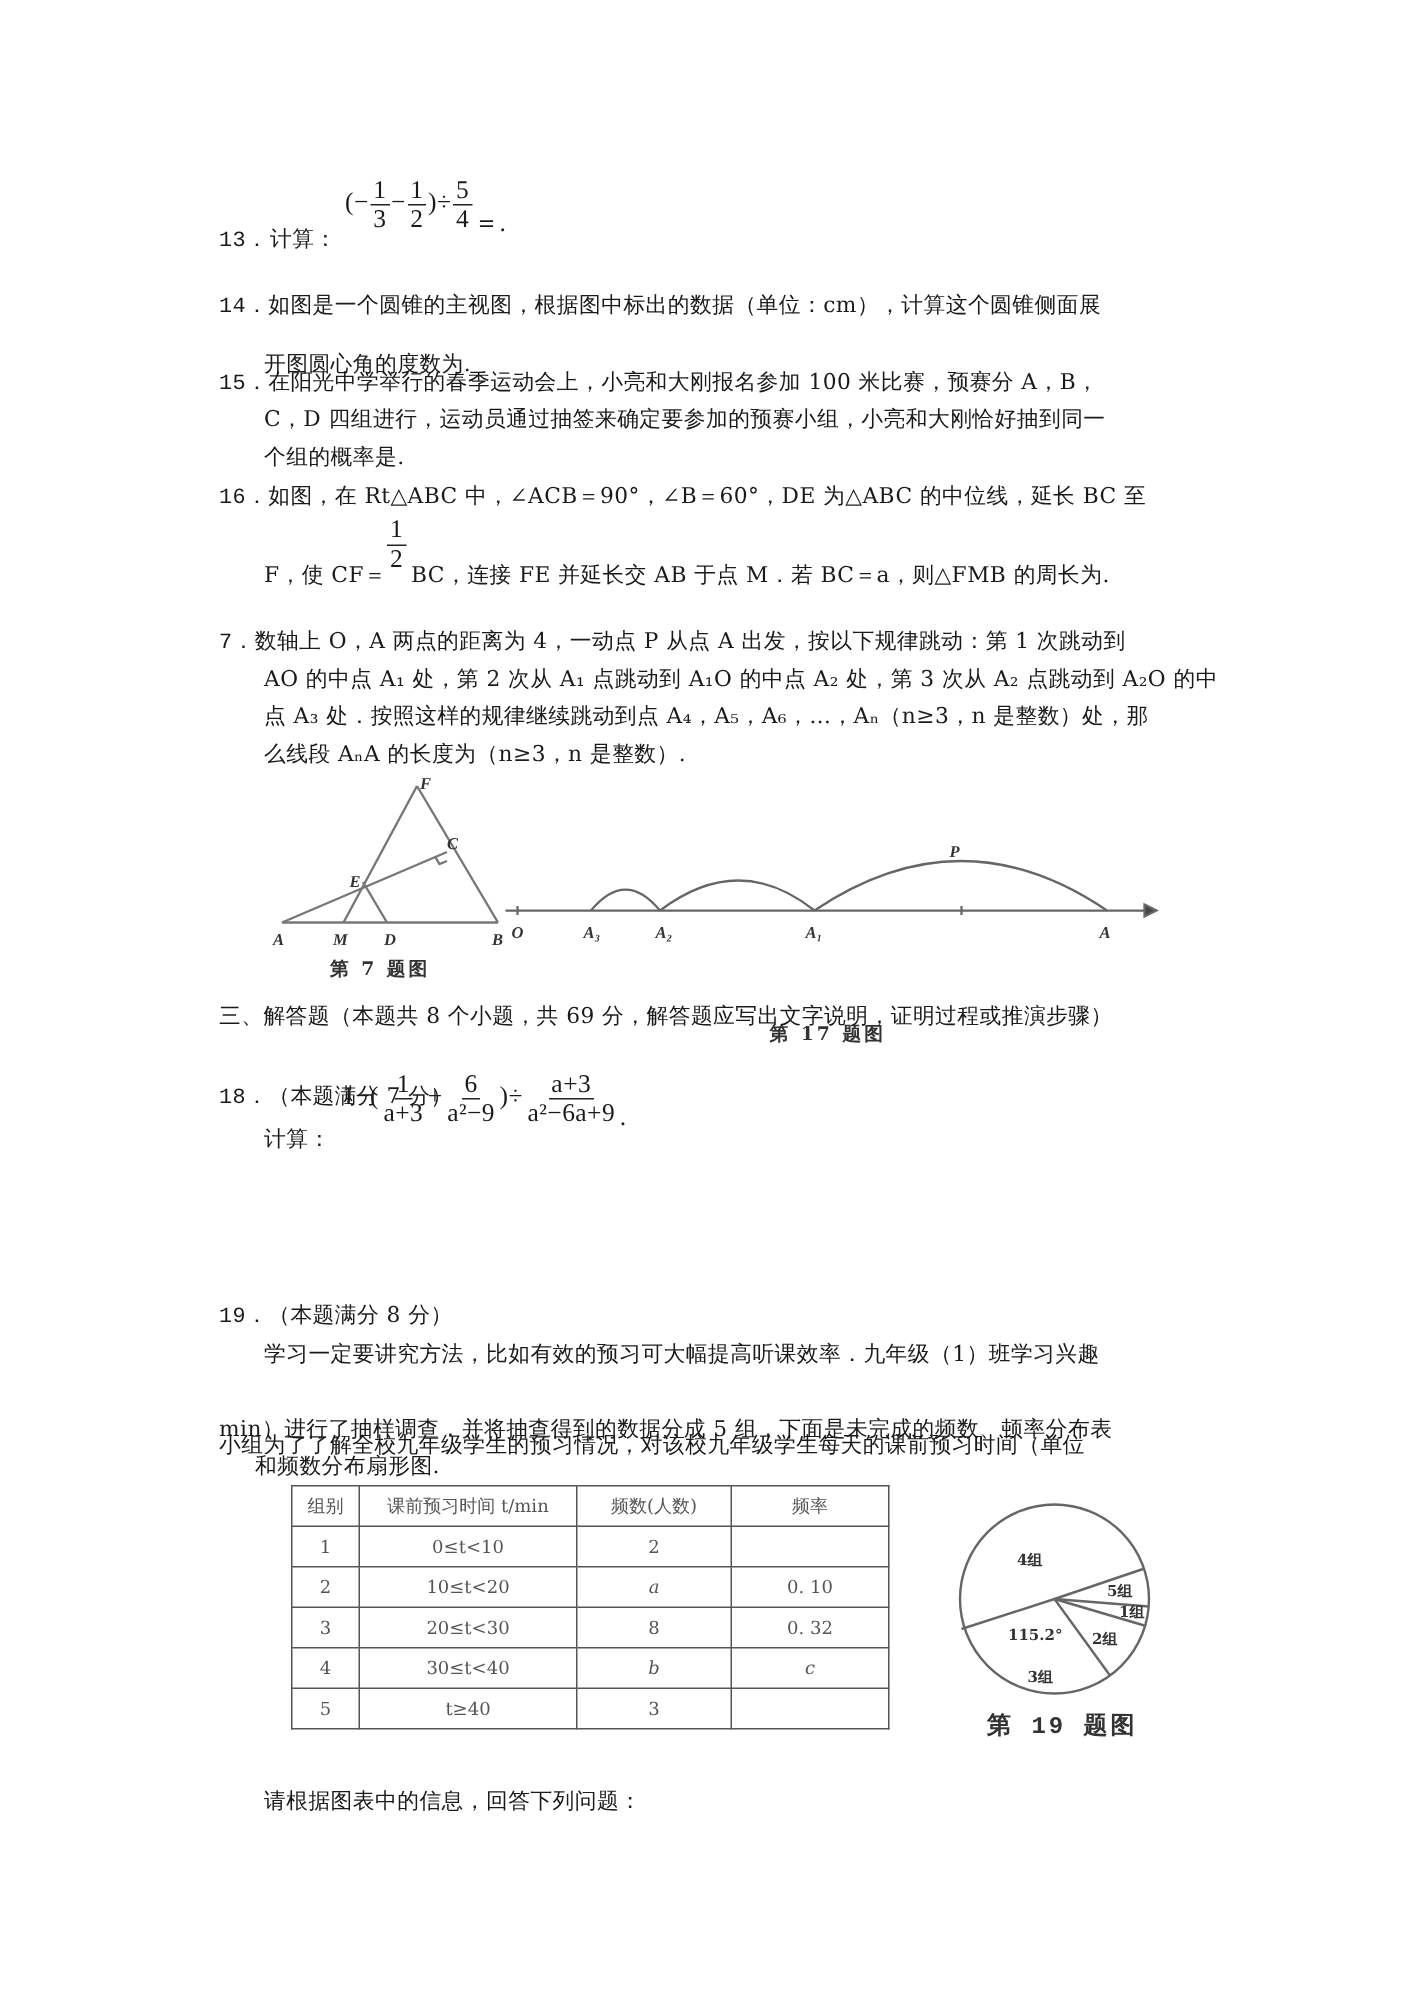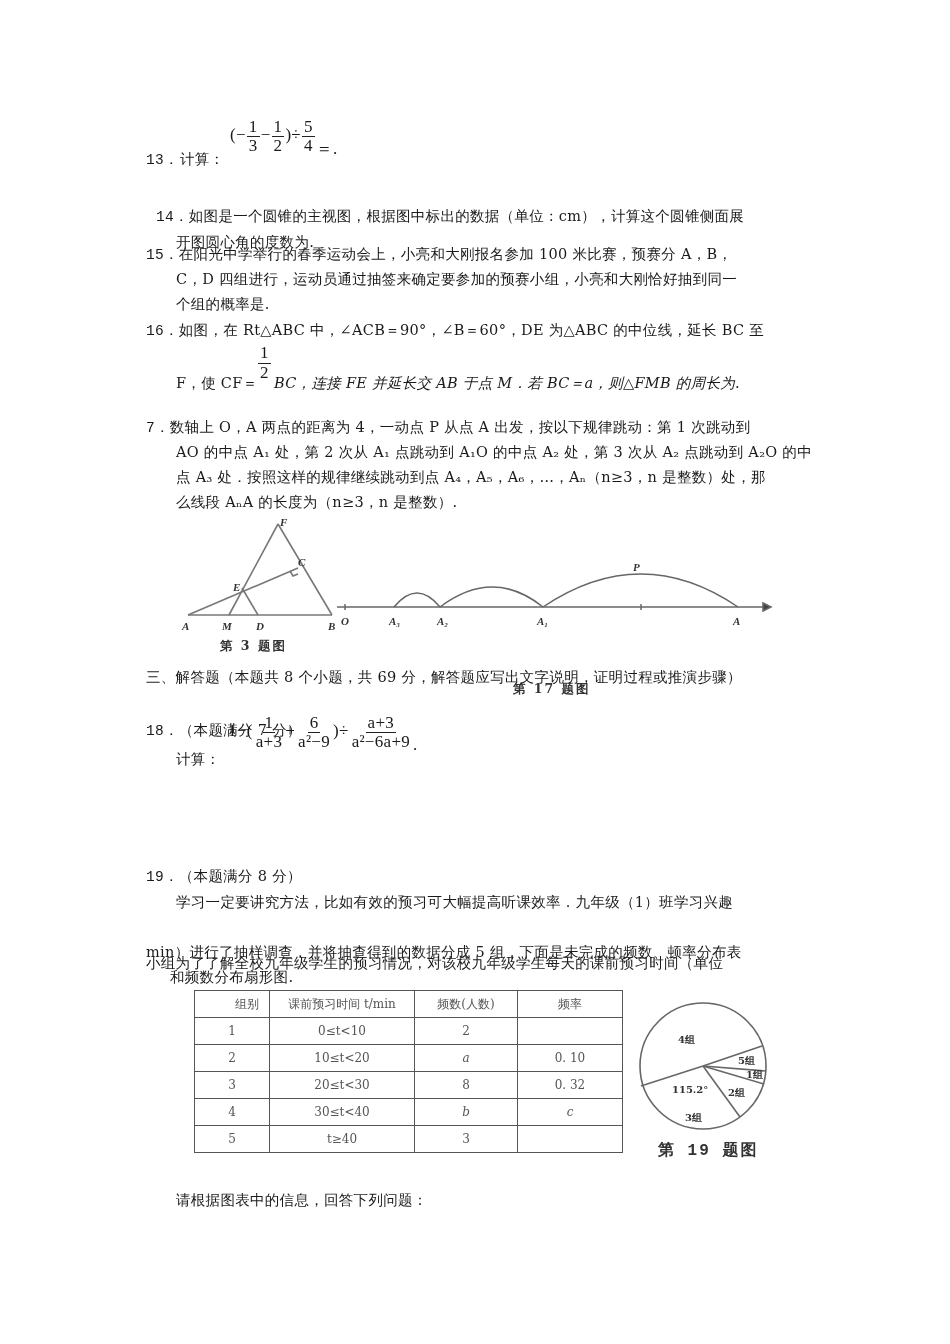--- a/index.html
+++ b/index.html
@@ -30,41 +30,41 @@
       </span><span>−</span><span class="frac">
         <span class="nu">1</span>
         <span class="de">2</span>
       </span><span>)÷</span><span class="frac">
         <span class="nu">5</span>
         <span class="de">4</span>
       </span><span style="vertical-align:-14px;">＝.</span>
   </span>
 </div>
 
-<div class="line" style="left:156px; top:194px;margin-top:13px;">
+<div class="line" style="left:146px; top:194px;">
   <span class="num">14．</span><span>如图是一个圆锥的主视图，根据图中标出的数据（单位：cm），计算这个圆锥侧面展</span>
 </div>
 <div class="line" style="left:176px; top:233px;">开图圆心角的度数为.</div>
 
 <div class="line" style="left:146px; top:245px;">
   <span class="num">15．</span><span>在阳光中学举行的春季运动会上，小亮和大刚报名参加 100 米比赛，预赛分 A，B，</span>
 </div>
 <div class="line" style="left:176px; top:270px;">C，D 四组进行，运动员通过抽签来确定要参加的预赛小组，小亮和大刚恰好抽到同一</div>
 <div class="line" style="left:176px; top:295px;">个组的概率是.</div>
 
 <div class="line" style="left:146px; top:321px;">
   <span class="num">16．</span><span>如图，在 Rt△ABC 中，∠ACB＝90°，∠B＝60°，DE 为△ABC 的中位线，延长 BC 至</span>
 </div>
 <div class="line" style="left:176px; top:344px; height:50px;">
   <span class="abs" style="left:0; top:30px;">F，使 CF＝</span>
   <span class="abs math" style="left:82px; top:0px; display:flex; flex-direction:column; align-items:center; line-height:1.1;">
     <span style="border-bottom:1px solid #222; padding:0 2px;">1</span>
     <span>2</span>
   </span>
-  <span class="abs" style="left:98px; top:30px;font-style:italic;">BC，连接 FE 并延长交 AB 于点 M．若 BC＝a，则△FMB 的周长为.</span>
+  <span class="abs" style="left:98px; top:30px;">BC，连接 FE 并延长交 AB 于点 M．若 BC＝a，则△FMB 的周长为.</span>
 </div>
 
 <div class="line" style="left:146px; top:418px;">
   <span class="num">7．</span><span>数轴上 O，A 两点的距离为 4，一动点 P 从点 A 出发，按以下规律跳动：第 1 次跳动到</span>
 </div>
 <div class="line" style="left:176px; top:443px;">AO 的中点 A₁ 处，第 2 次从 A₁ 点跳动到 A₁O 的中点 A₂ 处，第 3 次从 A₂ 点跳动到 A₂O 的中</div>
 <div class="line" style="left:176px; top:468px;">点 A₃ 处．按照这样的规律继续跳动到点 A₄，A₅，A₆，…，Aₙ（n≥3，n 是整数）处，那</div>
 <div class="line" style="left:176px; top:493px;">么线段 AₙA 的长度为（n≥3，n 是整数）.</div>
 
 <div class="abs" style="left:172px; top:518px; width:175px; height:140px;">
@@ -80,21 +80,21 @@
     <g class="lbl" fill="#333" font-size="11" font-style="italic" font-weight="bold" font-family="Liberation Serif, serif">
       <text x="108" y="8">F</text>
       <text x="126" y="48">C</text>
       <text x="61" y="73">E</text>
       <text x="10" y="112">A</text>
       <text x="50" y="112">M</text>
       <text x="84" y="112">D</text>
       <text x="156" y="112">B</text>
     </g>
   </svg>
-  <div class="abs cap" style="left:48px; top:120px;">第 3 题图</div>
+  <div class="abs cap" style="left:48px; top:120px;">第 7 题图</div>
 </div>
 
 <div class="abs" style="left:333px; top:555px; width:445px; height:105px;">
   <svg width="445" height="80" viewBox="0 0 445 80">
     <g stroke="#666" stroke-width="1.5" fill="none">
       <line x1="4" y1="52" x2="430" y2="52"></line>
       <path d="M430 48 L438 52 L430 56 Z" fill="#444"></path>
       <path d="M61 52 Q 84 24 107 52"></path>
       <path d="M107 52 Q 160 12 210 52"></path>
       <path d="M210 52 Q 308 -14 405 52"></path>
@@ -139,21 +139,21 @@
 </div>
 <div class="line" style="left:176px; top:893px;">学习一定要讲究方法，比如有效的预习可大幅提高听课效率．九年级（1）班学习兴趣</div>
 <div class="line" style="left:146px; top:954px;">小组为了了解全校九年级学生的预习情况，对该校九年级学生每天的课前预习时间（单位</div>
 <div class="line" style="left:146px; top:943px;">min）进行了抽样调查．并将抽查得到的数据分成 5 组，下面是未完成的频数、顿率分布表</div>
 <div class="line" style="left:146px; top:968px;margin-left:24px;">和频数分布扇形图.</div>
 
 <div class="abs" style="left:194px; top:990px;">
   <table class="freq">
     <tbody>
         <tr>
-      <td style="width:44px;padding-left:30px;">组别</td>
+      <td style="width:44px;">组别</td>
       <td style="width:144px;">课前预习时间 t/min</td>
       <td style="width:102px;">频数(人数)</td>
       <td style="width:104px;">频率</td>
     </tr>
     <tr>
       <td>1</td>
       <td>0≤t&lt;10</td>
       <td>2</td>
       <td></td>
     </tr>

